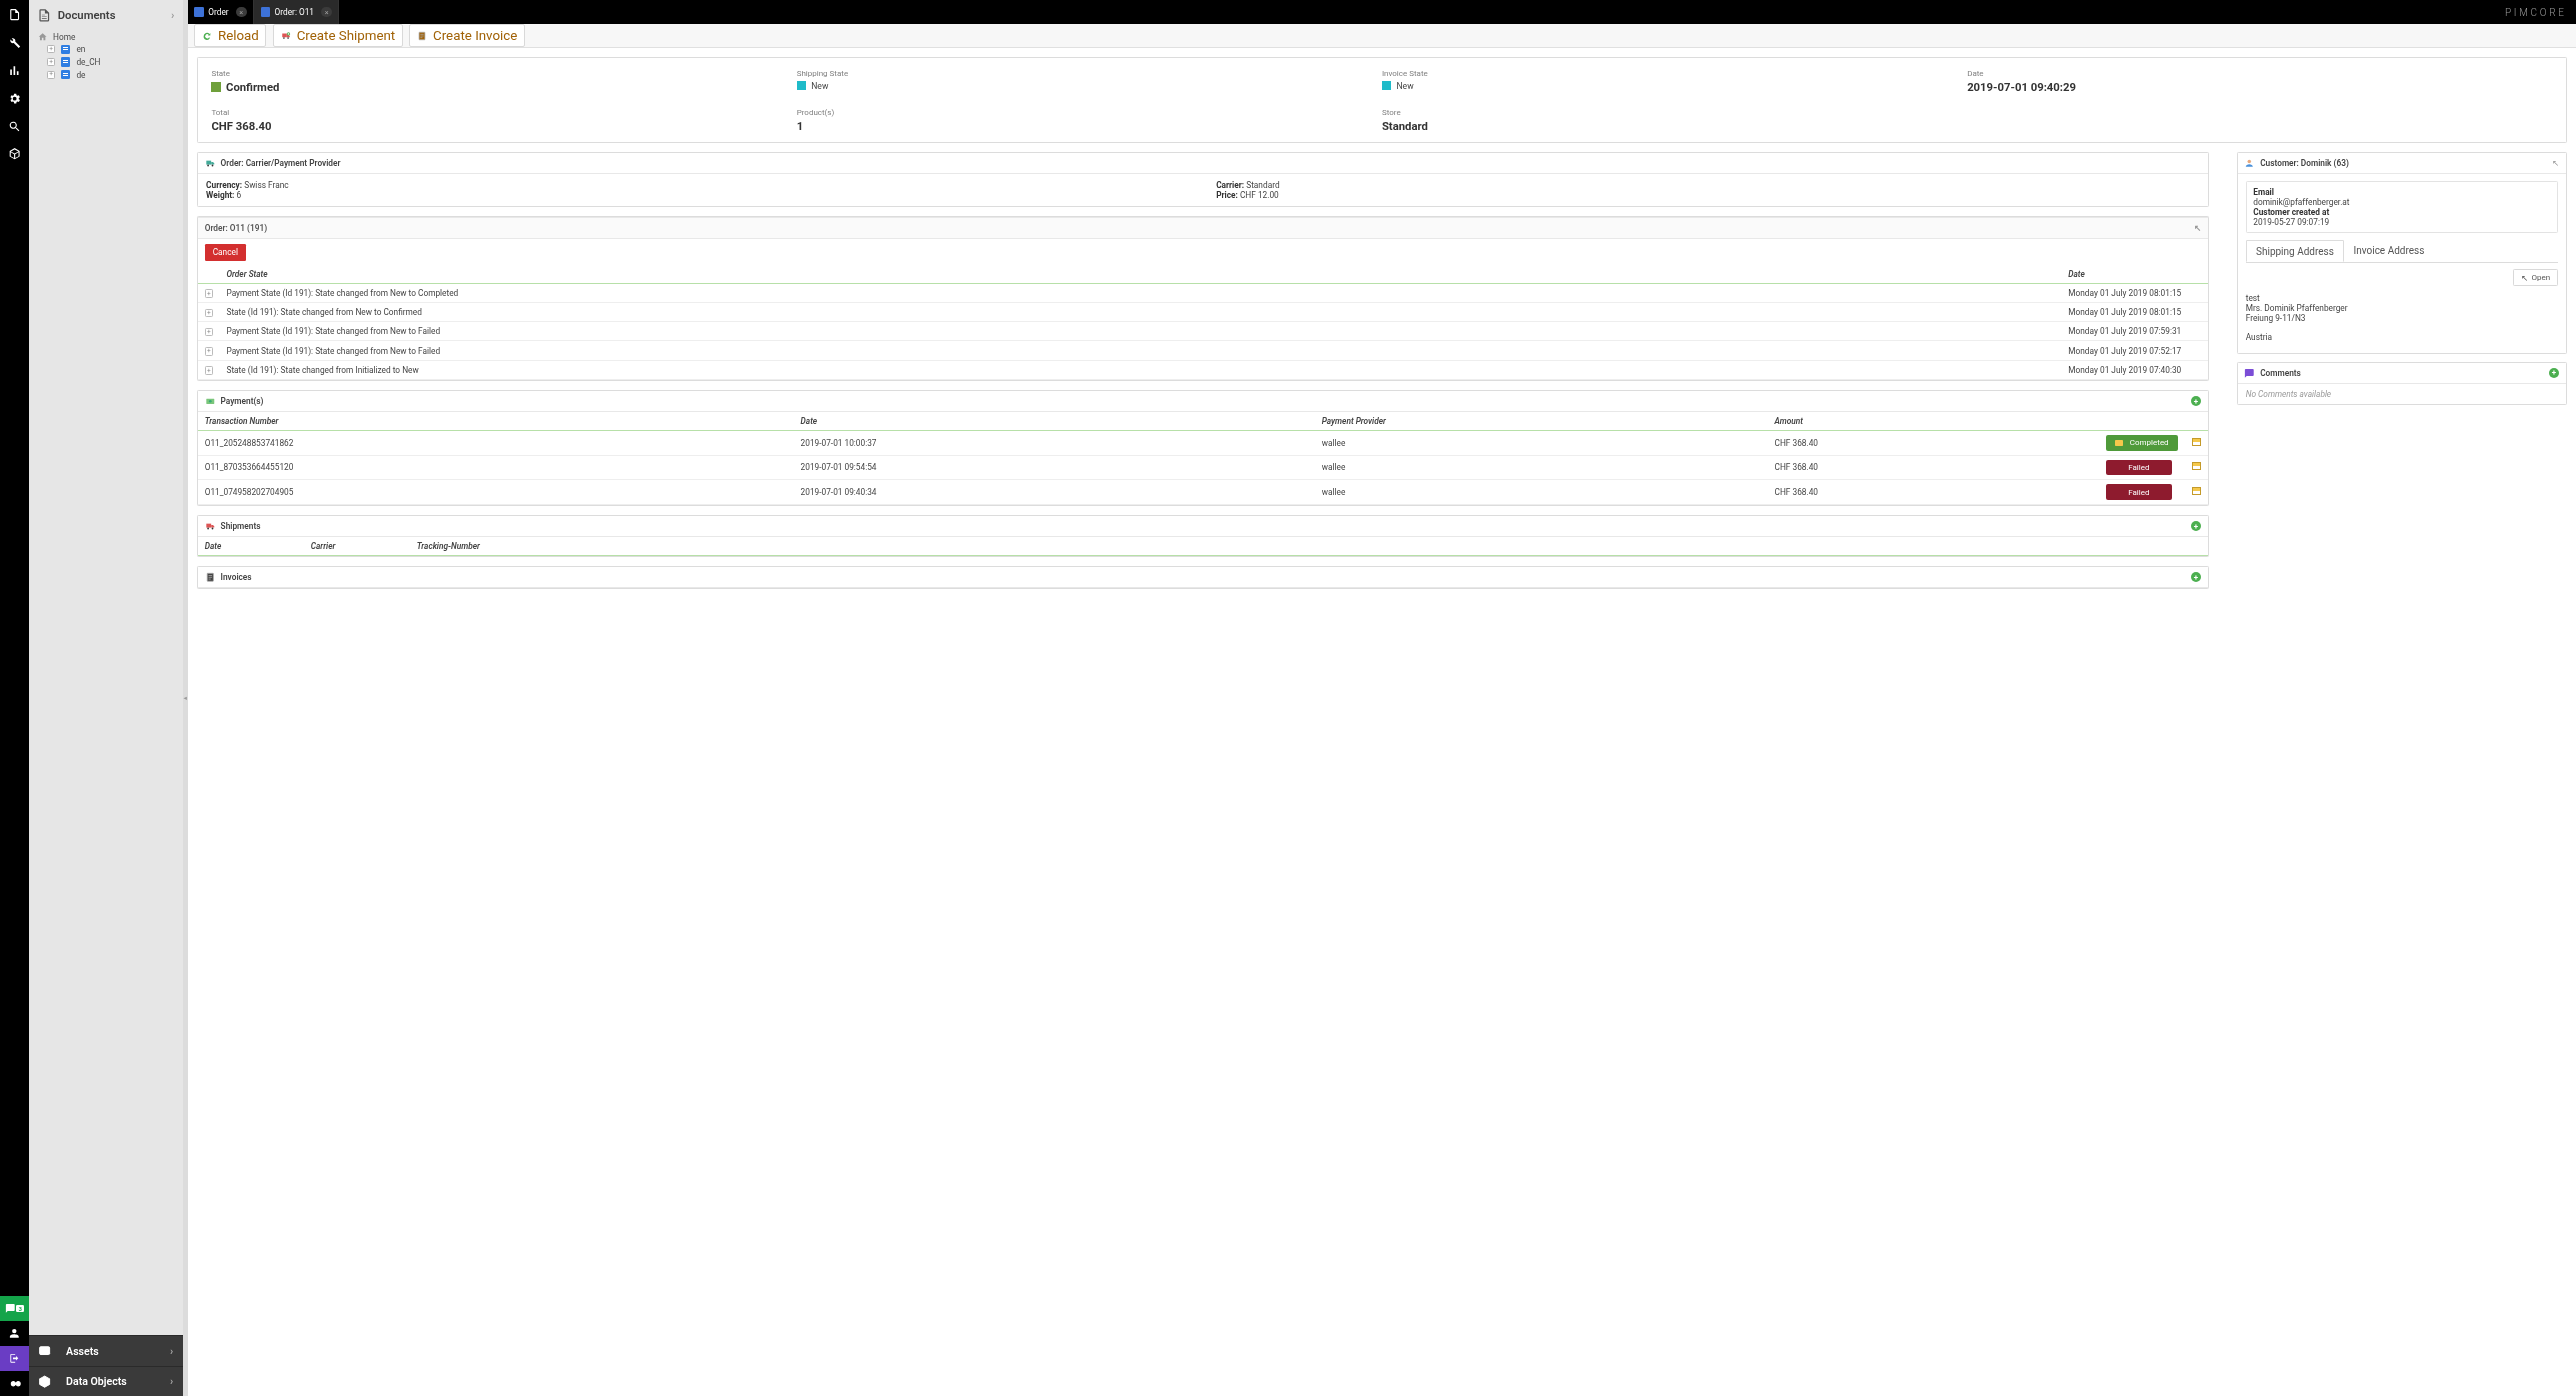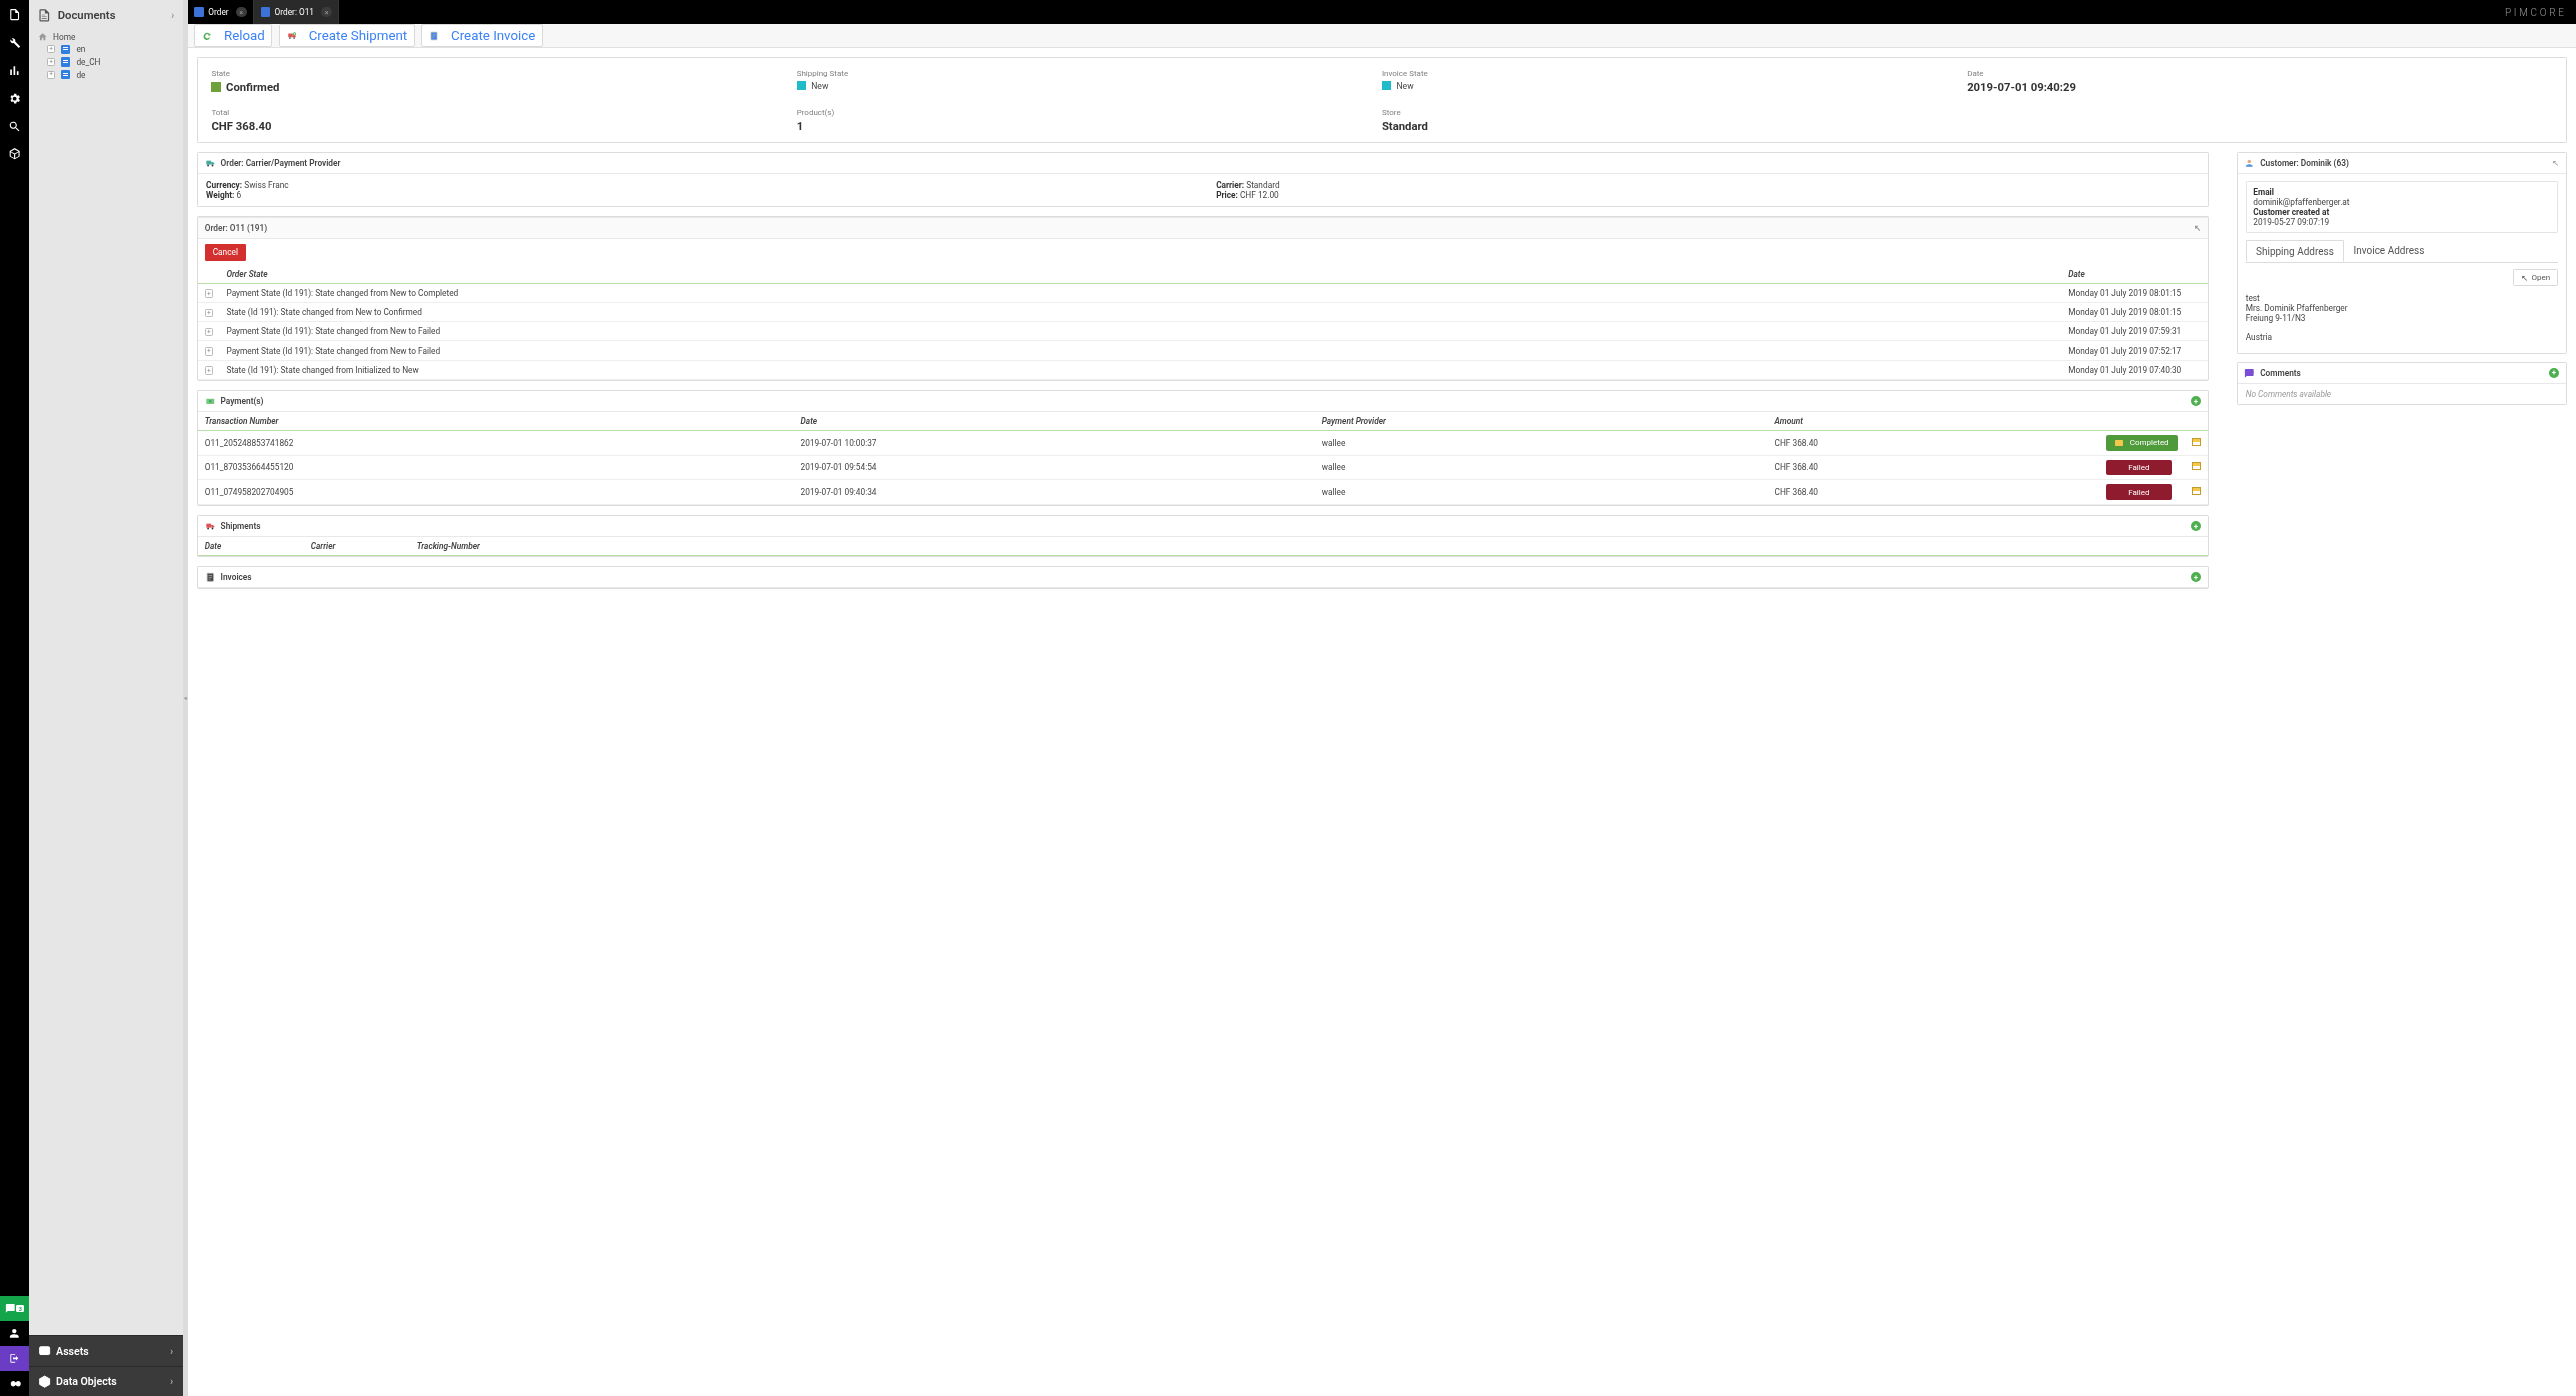--- a/index.html
+++ b/index.html
@@ -24,39 +24,39 @@
 .panel-head .arrow-r { margin-left: auto; color: #999; }
 .tree-list { padding: 1.3px 5.3px; font-size: 8.3px; color: #4a4a4a; }
 .tree-row { display: flex; align-items: center; gap: 6px; padding: 1.3px 0 1.3px 4px; cursor: pointer; }
 .tree-row.child { padding-left: 13.3px; }
 .expand-sq { width: 8px; height: 8px; border: 0.7px solid #b5b5b5; background: #fff; border-radius: 1.3px; display: flex; align-items: center; justify-content: center; font-size: 6.6px; color: #888; line-height: 1; }
 .tree-fileicon { width: 9.3px; height: 9.3px; background: #2f7ee2; border-radius: 1.3px; position: relative; }
 .tree-fileicon::after { content: ""; position: absolute; left: 2px; right: 2px; top: 2.7px; height: 0.7px; background: #fff; box-shadow: 0 2px 0 #fff; }
 .tree-homeicon { width: 9.3px; height: 9.3px; color: #888; }
 
 .panel-bottom { margin-top: auto; }
-.panel-bottom .brow { display: flex; align-items: center; gap: 5px; padding: 8px 9.3px; font-size: 10.6px; font-weight: 600; color: #fff; background: #3a3a3a; border-top: 0.7px solid #2a2a2a; cursor: pointer; }
+.panel-bottom .brow { display: flex; align-items: center; gap: 15px; padding: 8px 9.3px; font-size: 10.6px; font-weight: 600; color: #fff; background: #3a3a3a; border-top: 0.7px solid #2a2a2a; cursor: pointer; }
 .panel-bottom .brow svg { width: 13.3px; height: 13.3px; }
 .panel-bottom .brow .arrow-r { margin-left: auto; color: #aaa; }
 
 .vsplit { width: 5.3px; background: #dcdcdc; display: flex; align-items: center; justify-content: center; position: relative; }
 .vsplit::after { content: "◂"; color: #999; font-size: 6.6px; position: absolute; top: 50%; transform: translateY(-50%); }
 
 
 .main { flex: 1; display: flex; flex-direction: column; background: #fff; min-width: 0; }
 
 .tabbar { height: 24px; background: #000; display: flex; align-items: stretch; color: #fff; font-size: 8.3px; }
 .tab { display: flex; align-items: center; gap: 4.6px; padding: 0 6.6px 0 6.6px; border-right: 0.7px solid #333; cursor: pointer; }
 .tab.active { background: #2a2a2a; }
 .tab .tabicon { width: 9.3px; height: 9.3px; background: #3d72d8; border-radius: 1.3px; }
 .tab .close { width: 10.6px; height: 10.6px; border-radius: 50%; background: #3b3b3b; color: #aaa; display: flex; align-items: center; justify-content: center; font-size: 7.3px; margin-left: 2.7px; }
 .brand { margin-left: auto; padding: 0 9.3px; display: flex; align-items: center; color: #9a9a9a; font-size: 10px; letter-spacing: 2.7px; font-weight: 300; }
 
 .toolbar { height: 24px; background: #f7f7f7; border-bottom: 0.7px solid #e0e0e0; display: flex; align-items: center; gap: 6.6px; padding: 0 6.6px; font-size: 8.3px; }
-.tbtn { display: flex; align-items: center; gap: 12px; padding: 2.7px 6.6px; border: 0.7px solid #d9d9d9; background: #fff; border-radius: 2px; color: #3b82f6; cursor: pointer; }
+.tbtn { display: flex; align-items: center; gap: 6px; padding: 2.7px 6.6px; border: 0.7px solid #d9d9d9; background: #fff; border-radius: 2px; color: #a16207; cursor: pointer; }
 .tbtn svg, .tbtn .ic { width: 10px; height: 10px; }
 
 .content { flex: 1; overflow: auto; padding: 9.3px 9.3px 5.3px 9.3px; background: #fff; }
 .twocol { display: flex; gap: 9.3px; }
 .left-col { flex: 1; min-width: 0; display: flex; flex-direction: column; gap: 9.3px; }
 .right-col { width: 330px; display: flex; flex-direction: column; gap: 8px; }
 
 .panel-box { border: 0.7px solid #dcdcdc; border-radius: 1.3px; background: #fff; }
 
 

